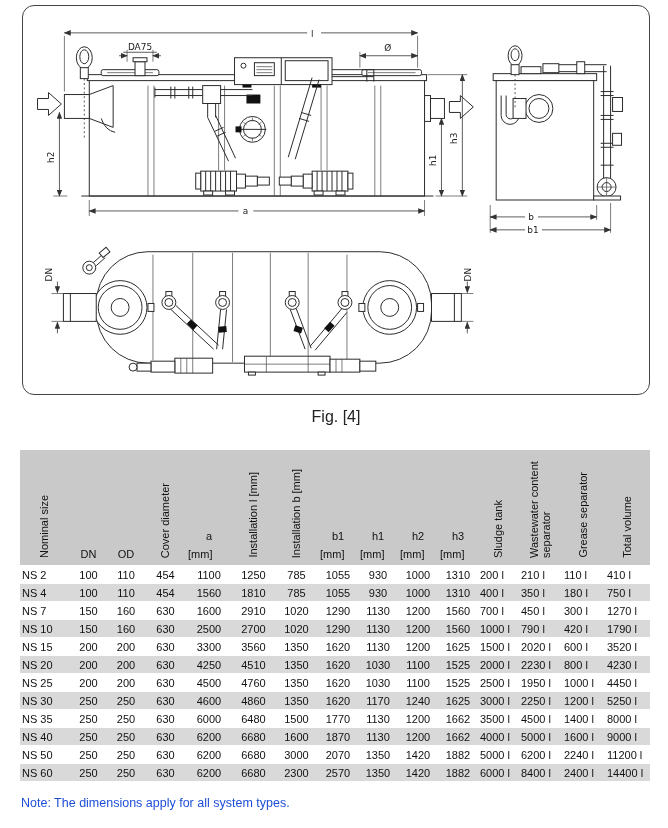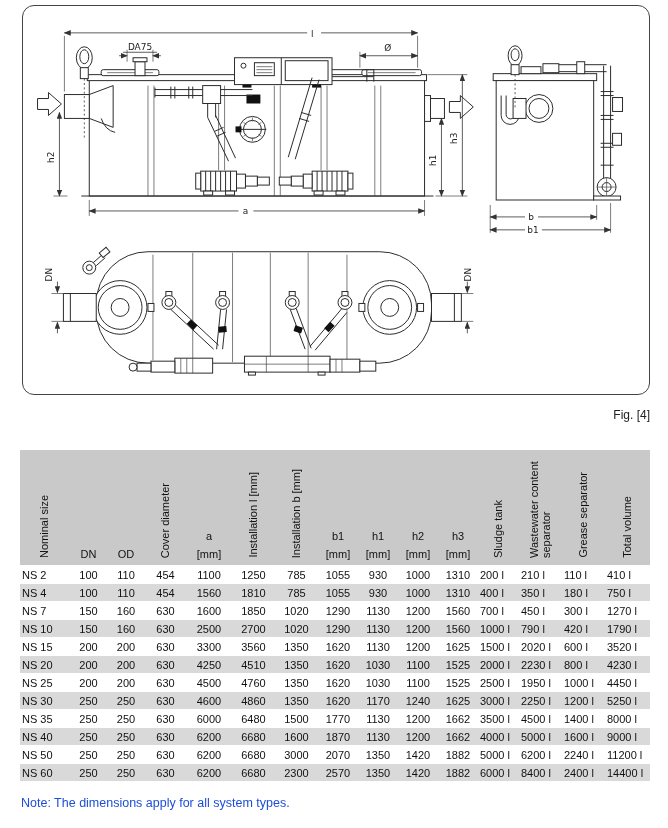--- a/index.html
+++ b/index.html
@@ -1,21 +1,21 @@
 <!DOCTYPE html>
 <html><head>
 <meta charset="utf-8">
 <style>
   html,body{margin:0;padding:0;background:#fff;}
   body{width:668px;height:828px;position:relative;font-family:"Liberation Sans",sans-serif;color:#1a1a1a;}
 
   
   .fig-box{position:absolute;left:22px;top:5px;width:628px;height:390px;border:1.3px solid #444;border-radius:12px;box-sizing:border-box;background:#fff;}
   .fig-box svg{display:block;width:100%;height:100%;}
-  .fig-caption{position:absolute;left:22px;top:408px;width:628px;text-align:right;font-size:12px;color:#222;}
+  .fig-caption{position:absolute;left:22px;top:408px;width:628px;text-align:center;font-size:16px;color:#222;}
 
   svg text{font-family:"DejaVu Sans",sans-serif;font-size:9px;fill:#222;}
   .ln{stroke:#2b2b2b;stroke-width:1;fill:none;}
   .lnf{stroke:#2b2b2b;stroke-width:1;fill:#fff;}
   .thin{stroke:#444;stroke-width:0.7;fill:none;}
   .dim{stroke:#333;stroke-width:0.8;fill:none;}
   .dark{fill:#111;stroke:none;}
   .dash{stroke:#333;stroke-width:0.8;stroke-dasharray:2 2.4;fill:none;}
 
   
@@ -24,21 +24,21 @@
   table.datatable th{background:#c9c9c9;vertical-align:bottom;font-weight:normal;padding:0 2px 5px 2px;height:110px;}
   table.datatable td{height:17px;padding:0 2px;border-top:1.5px solid #fff;white-space:nowrap;}
   tbody tr:nth-child(even) td{background:#d9d9d9;}
   tbody tr:nth-child(odd) td{background:#fff;}
   td.c,th.c{text-align:center;}
   td.r{text-align:left;padding-right:5px;}
   td.l{text-align:left;padding-left:4px;}
   .vtext{writing-mode:vertical-rl;transform:rotate(180deg);display:inline-block;max-height:102px;line-height:1.05;text-align:left;white-space:normal;}
   th.rot{text-align:center;}
   .hmain{text-align:center;margin-bottom:6px;}
-  .hsub{text-align:center;}
+  .hsub{text-align:left;}
   .hbot{text-align:center;}
   .note{position:absolute;left:21px;top:796px;font-size:12.5px;color:#1d4ed8;}
 </style>
 </head>
 <body>
 
 <div class="fig-box">
 <svg viewBox="0 0 628 390">
   <defs>
     <marker id="arr" markerWidth="9" markerHeight="7" refX="8" refY="3.5" orient="auto-start-reverse">
@@ -468,21 +468,21 @@
           <td class="r">350 l</td>
           <td class="r">180 l</td>
           <td class="r">750 l</td>
         </tr>
         <tr>
           <td class="l">NS 7</td>
           <td class="c">150</td>
           <td class="c">160</td>
           <td class="c">630</td>
           <td class="c">1600</td>
-          <td class="c">1850</td>
+          <td class="c">2910</td>
           <td class="c">1020</td>
           <td class="c">1290</td>
           <td class="c">1130</td>
           <td class="c">1200</td>
           <td class="c">1560</td>
           <td class="r">700 l</td>
           <td class="r">450 l</td>
           <td class="r">300 l</td>
           <td class="r">1270 l</td>
         </tr>

